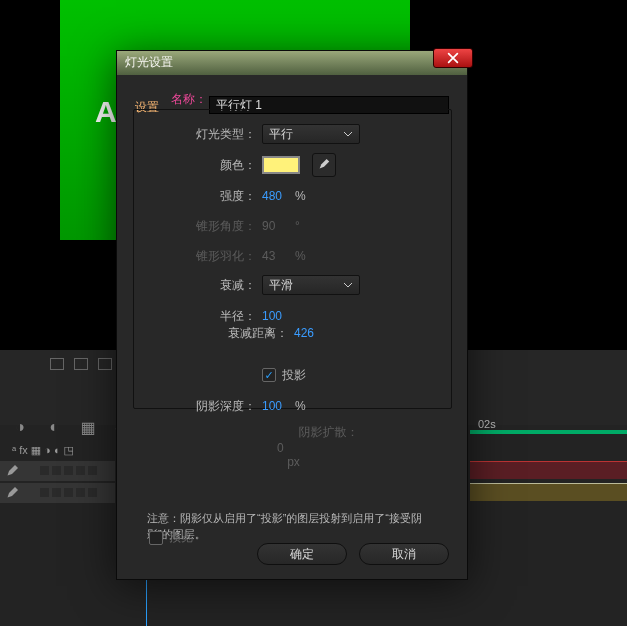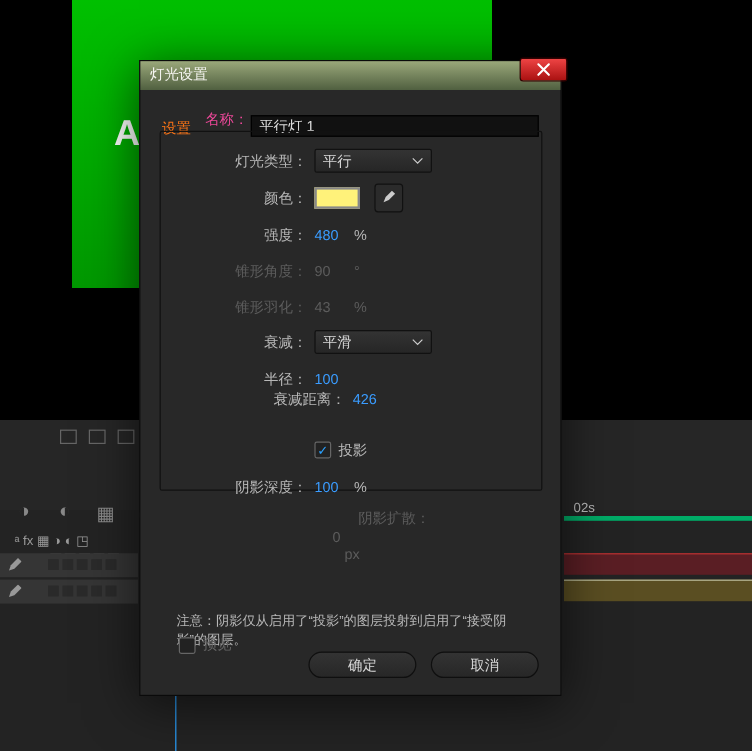--- a/index.html
+++ b/index.html
@@ -27,21 +27,21 @@
   .time-02s { position:absolute; left:478px; top:418px; font-size:11px; color:#bbb;}
   .time-bar-green { position:absolute; left:470px; top:430px; width:157px; height:4px; background:#0a6;}
   .time-bar-red   { position:absolute; left:470px; top:461px; width:157px; height:18px; background:#5a1e24; border-top:1px solid #b33;}
   .time-bar-yel   { position:absolute; left:470px; top:483px; width:157px; height:18px; background:#5a4e22; border-top:1px solid #bb9;}
   .playhead { position:absolute; left:146px; top:571px; width:1px; height:55px; background:#2aa1ff;}
   
   .dlg { position:absolute; left:116px; top:50px; width:352px; height:530px; background:#282828; border:1px solid #0a0a0a; box-shadow:0 6px 40px rgba(0,0,0,.6);}
   .dlg-title { height:24px; background:linear-gradient(#9aa87a,#506040); color:#f5f5f0; padding:3px 8px; font-size:12px; position:relative;}
   .dlg-close { position:absolute; right:-6px; top:-3px; width:40px; height:20px; background:linear-gradient(#e44,#a11); border:1px solid #300; border-radius:3px; display:flex; align-items:center; justify-content:center;}
   .dlg-close svg { width:14px; height:14px;}
-  .dlg-section-title { position:absolute; left:18px; top:48px; font-size:12px; color:#f97316;}
+  .dlg-section-title { position:absolute; left:18px; top:48px; font-size:12px; color:#fdba74;}
   .fieldset { position:absolute; left:16px; top:58px; width:319px; height:300px; border:1px solid #111; border-radius:2px;}
   .row { position:absolute; left:0; right:0; height:24px; display:flex; align-items:center;}
   .lbl { width:145px; text-align:right; padding-right:6px; color:#b8b8b8; font-size:12px;}
   .lbl.dim { color:#5c5c5c;}
   .val { color:#3a9cff; font-size:12px; min-width:30px;}
   .val.dim { color:#5c5c5c;}
   .suffix { color:#b8b8b8; margin-left:3px;}
   .suffix.dim { color:#5c5c5c;}
   .namefield { position:absolute; left:92px; top:25px; width:240px; height:18px; background:#111; border:1px solid #000; color:#ddd; padding:1px 6px; font-size:12px;margin-top:20px;}
   .select { width:98px; height:20px; background:linear-gradient(#333,#262626); border:1px solid #111; color:#d8d8d8; display:flex; align-items:center; justify-content:space-between; padding:0 6px; font-size:12px; border-radius:2px;}

